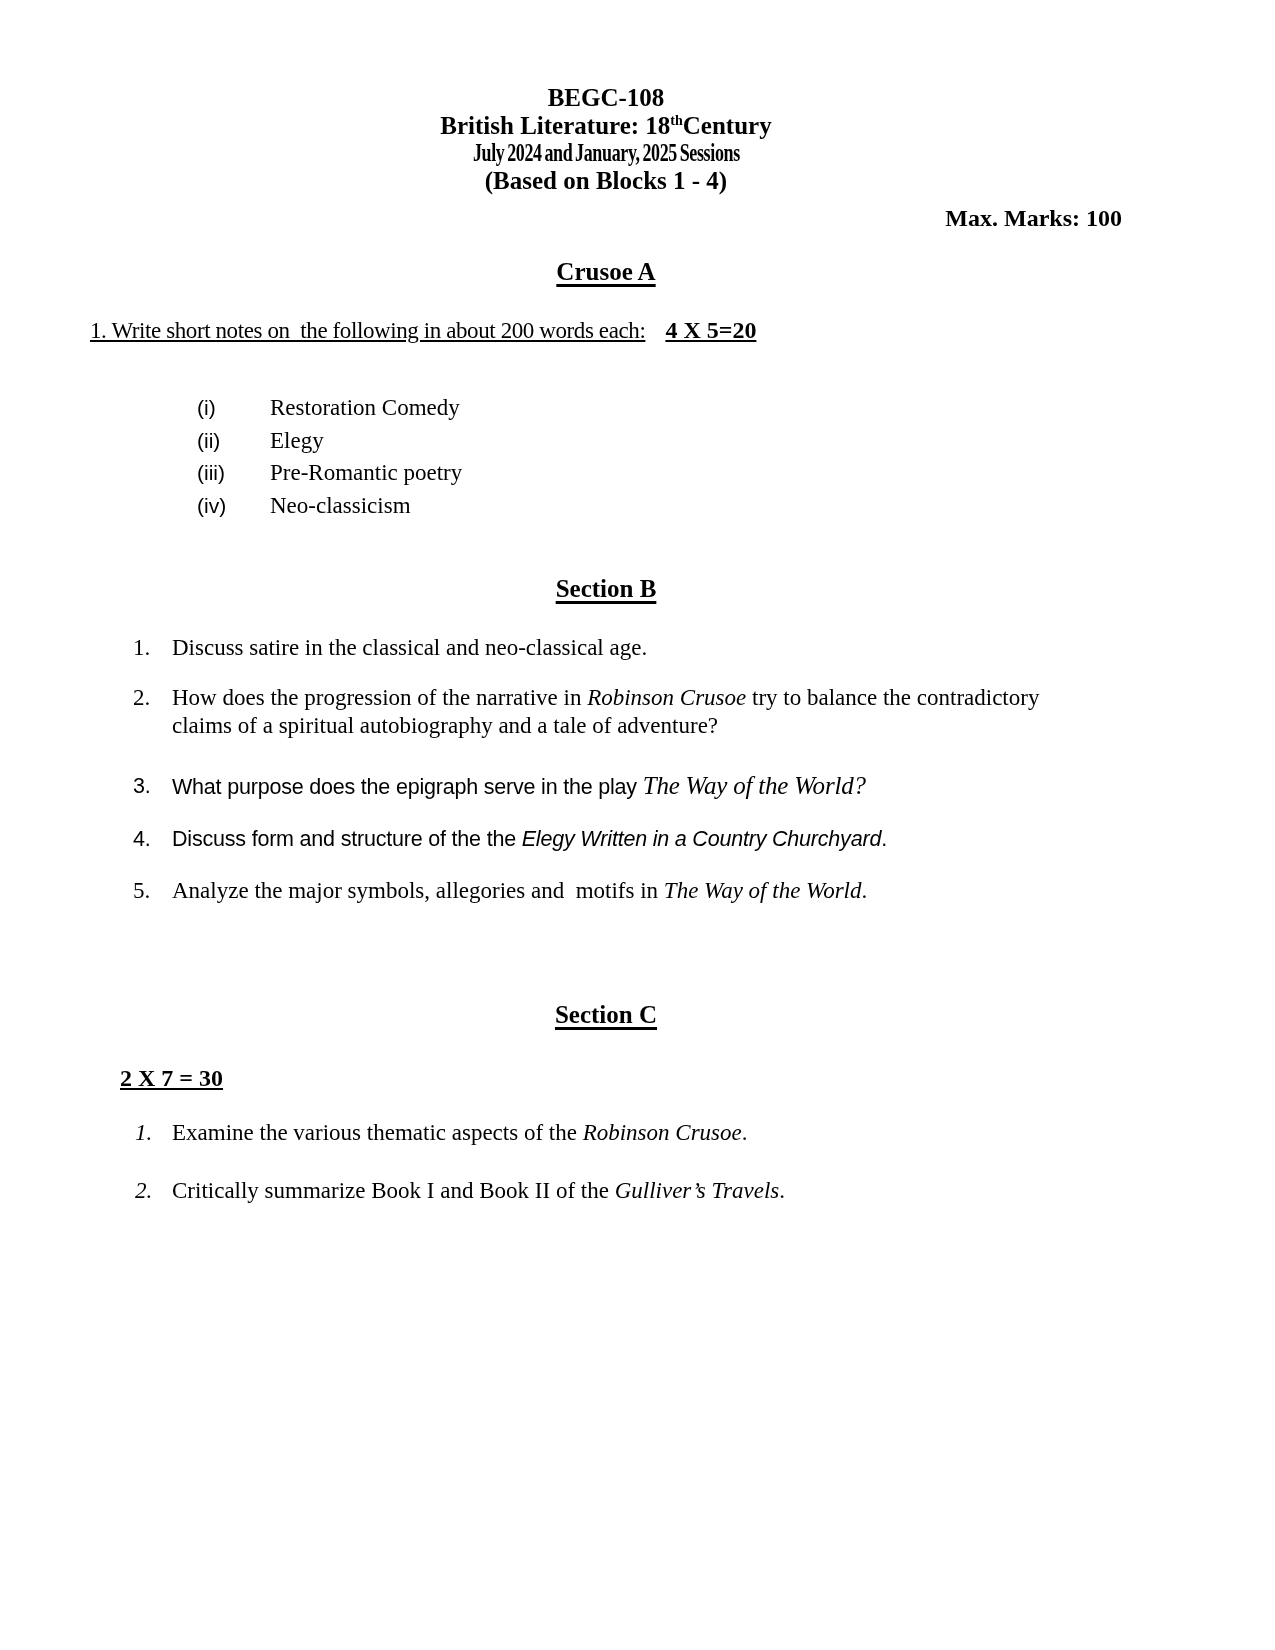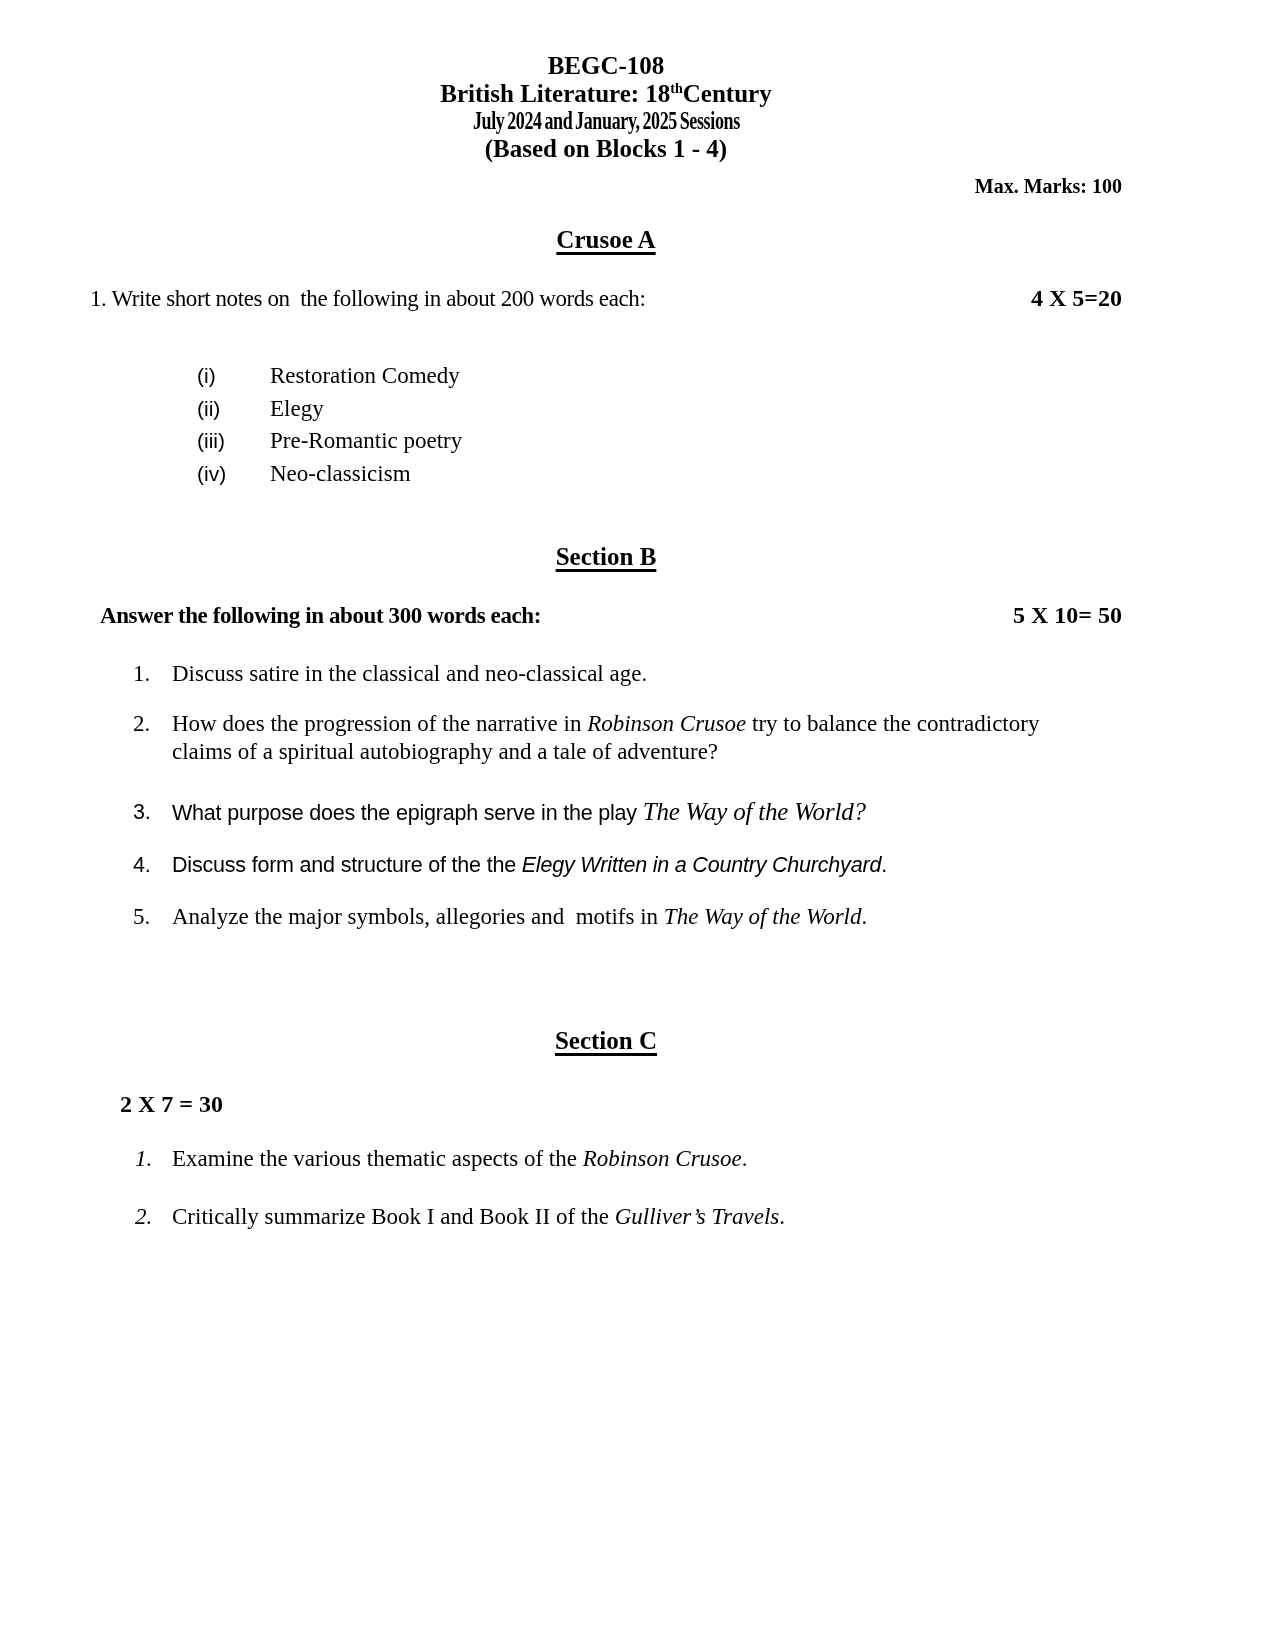--- a/index.html
+++ b/index.html
@@ -7,37 +7,37 @@
   body {
     width:1275px; height:1650px;
     font-family:"Liberation Serif", serif;
     color:#000000;
     overflow:hidden;
     position:relative;
   }
   .content { margin-left:90px; width:1032px; }
 
   
-  .doc-header { padding-top:52px; text-align:center; font-weight:bold; font-size:25px; line-height:27.5px; }
+  .doc-header { padding-top:84px; text-align:center; font-weight:bold; font-size:25px; line-height:27.5px; }
   .hline { white-space:pre-wrap; }
   .sessions-line { display:inline-block; transform:scaleX(0.72); transform-origin:center center; word-spacing:-2px; letter-spacing:-0.5px; white-space:pre-wrap; }
   .sup { font-size:14px; vertical-align:super; line-height:0; }
 
-  .max-marks { margin-top:10px; text-align:right; font-weight:bold; font-size:20px; line-height:28px; }
+  .max-marks { margin-top:10px; text-align:right; font-weight:bold; font-size:24px; line-height:28px; }
   .instructions { margin-top:32px; margin-left:10px; font-weight:bold; font-size:23px; line-height:28px; letter-spacing:-0.4px; white-space:pre-wrap; }
 
   
   .section-title { text-align:center; font-size:25px; font-weight:bold; line-height:30px; }
   .section-title .st { text-decoration:underline; text-decoration-thickness:2.5px; text-underline-offset:4px; }
   .mt-sec-a { margin-top:25px; }
   .mt-sec-b { margin-top:52px; }
   .mt-sec-c { margin-top:95px; }
 
   
-  .qrow { display:flex; justify-content:space-between; align-items:baseline; }
+  .qrow { display:flex; justify-content:flex-start; align-items:baseline;text-decoration:underline; }
   .qrow-a { margin-top:30px; }
   .qrow-b { margin-top:30px; padding-left:10px; }
   .qrow-c { margin-top:35px; padding-left:10px; }
   .intro { font-size:23px; letter-spacing:-0.4px; white-space:pre-wrap; line-height:28px; }
   .intro.bold { font-weight:bold; }
   .marks { font-weight:bold; font-size:24px; white-space:pre-wrap; flex-shrink:0; margin-left:20px; }
 
   
   .a-list { margin-top:47px; margin-left:107px; }
   .a-row { display:flex; line-height:32.5px; }
@@ -106,24 +106,20 @@
       <div class="a-row">
         <span class="a-marker">(iv)</span>
         <span class="a-text">Neo-classicism</span>
       </div>
     </div>
   </section>
 
   <section>
     <div class="section-title mt-sec-b"><span class="st">Section B</span></div>
 
-    <div class="qrow qrow-b">
-      <span class="intro bold">Answer the following in about 300 words each:</span>
-      <span class="marks">5 X 10= 50</span>
-    </div>
 
     <div class="b-list">
       <div class="b-row f-serif">
         <span class="b-marker">1.</span>
         <span class="b-text"><span>Discuss satire in the classical and neo-classical age.</span></span>
       </div>
       <div class="b-row f-serif gap-22">
         <span class="b-marker">2.</span>
         <span class="b-text"><span>How does the progression of the narrative in </span><i class="t-serif">Robinson Crusoe</i><span> try to balance the contradictory claims of a spiritual autobiography and a tale of adventure?</span></span>
       </div>

